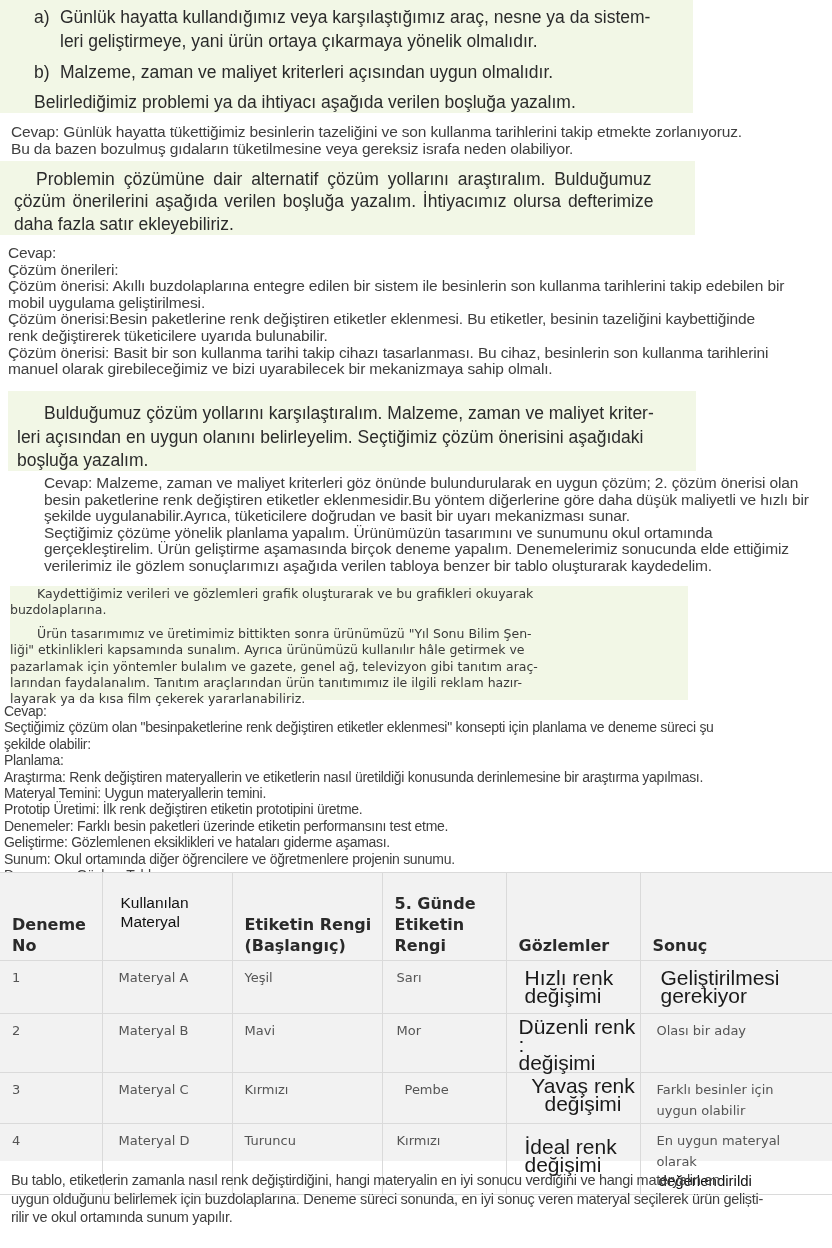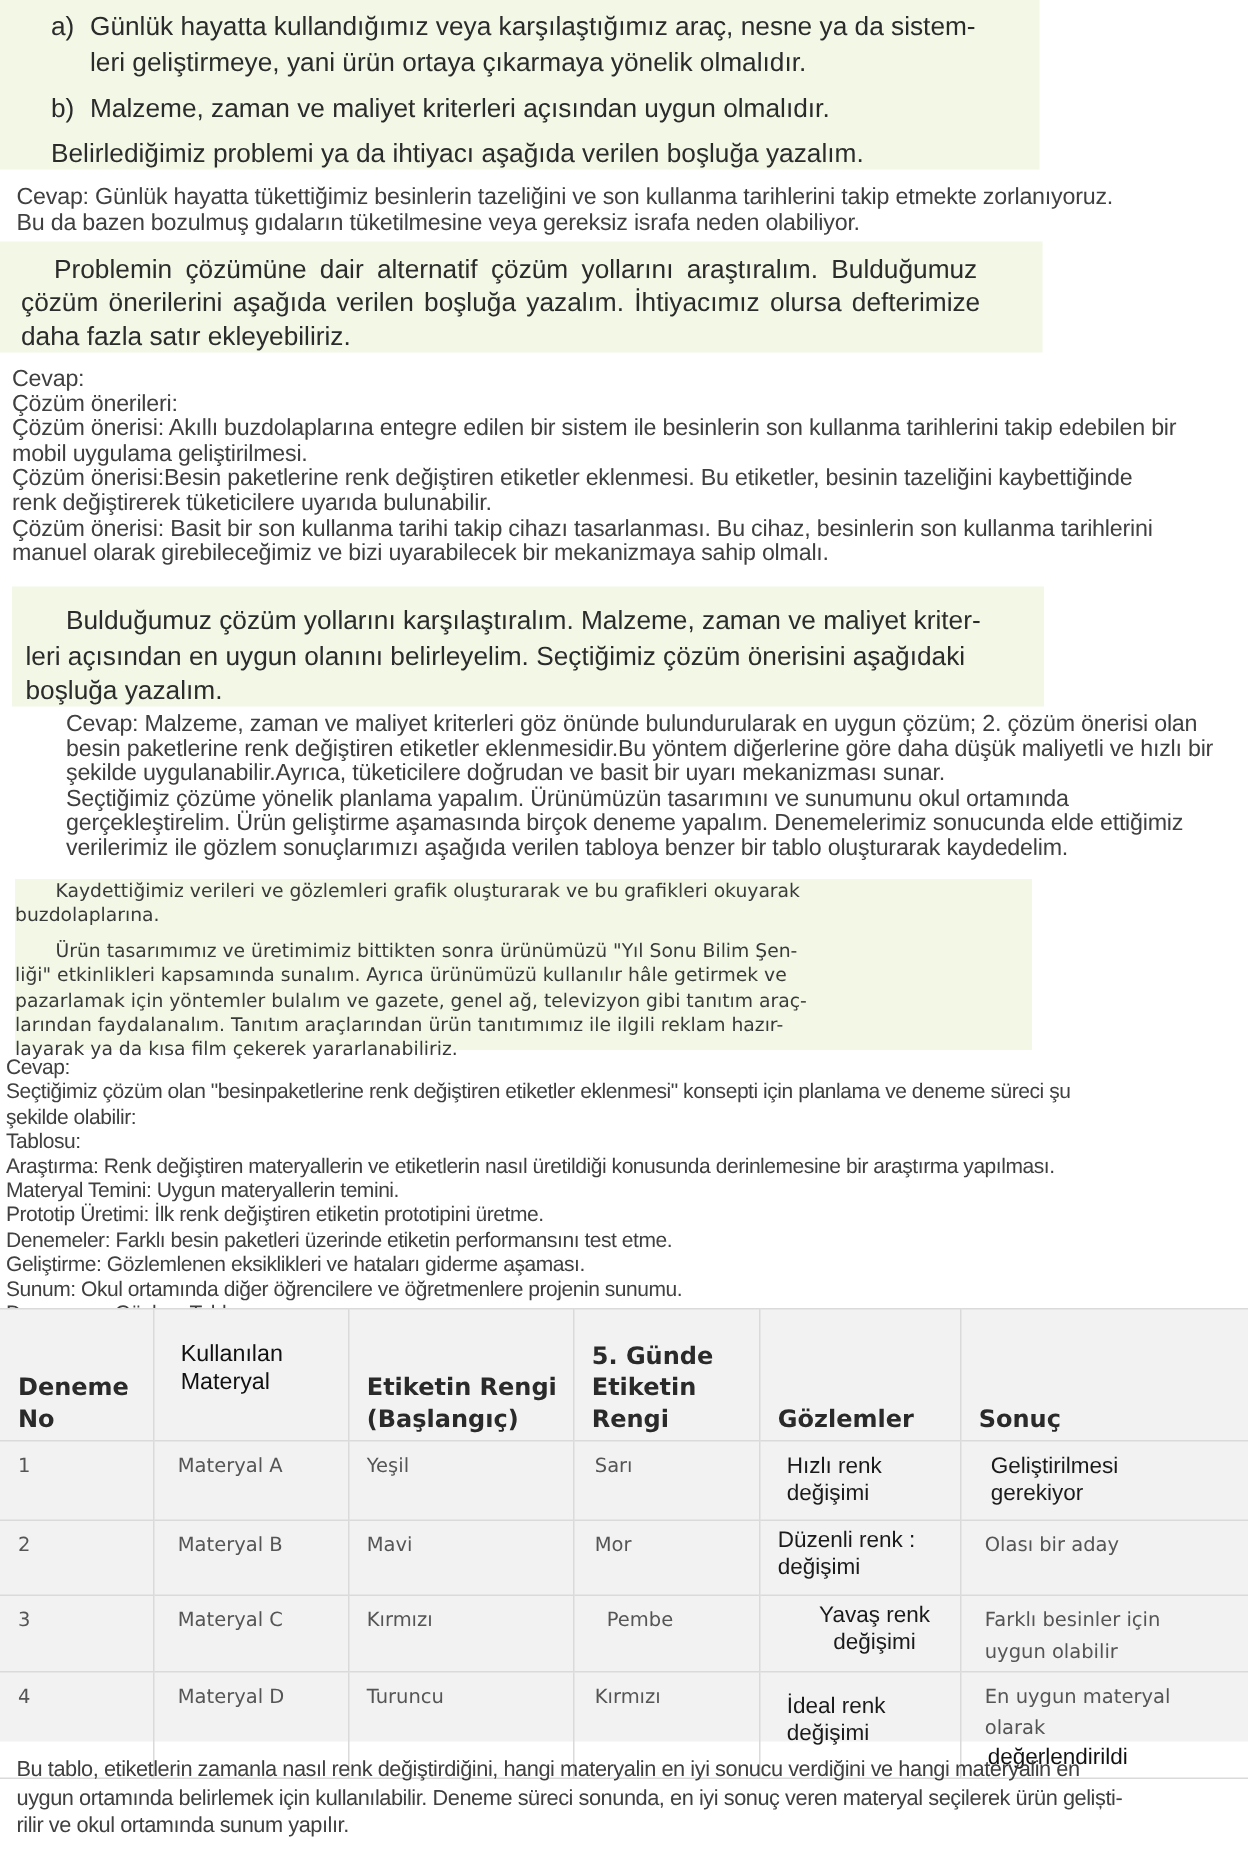--- a/index.html
+++ b/index.html
@@ -47,21 +47,21 @@
     text-align: left;
     padding: 0 0 0 12px;
   }
   table.dg tr > *:first-child { border-left: none; }
   table.dg tr > *:last-child { border-right: none; }
   table.dg th {
     font-weight: bold; color: #2a2a2a; font-size: 16px; line-height: 21px;
     vertical-align: bottom; padding-bottom: 4px; height: 63px;
   }
   table.dg td { font-size: 13px; color: #555; line-height: 21px; padding-top: 6px; }
-  table.dg td.arial { font-family: "Liberation Sans", sans-serif; font-size: 15px; color: #1a1a1a; line-height: 18px; }
+  table.dg td.arial { font-family: "Liberation Sans", sans-serif; font-size: 21px; color: #1a1a1a; line-height: 18px; }
   th.arial-h { font-family: "Liberation Sans", sans-serif !important; font-weight: normal !important; font-size: 15.5px !important; color: #111 !important; line-height: 19px !important; vertical-align: top !important; padding-top: 20px !important; }
   tr.r1 td { height: 44px; }
   tr.r2 td { height: 43px; }
   tr.r3 td { height: 44px; }
   tr.r4 td { height: 56px; }
 </style>
 </head>
 <body>
 
 <div id="box1" class="abs green">
@@ -119,21 +119,21 @@
     <div>pazarlamak için yöntemler bulalım ve gazete, genel ağ, televizyon gibi tanıtım araç-</div>
     <div>larından faydalanalım. Tanıtım araçlarından ürün tanıtımımız ile ilgili reklam hazır-</div>
     <div>layarak ya da kısa film çekerek yararlanabiliriz.</div>
   </div>
 </div>
 
 <div class="abs red red-cond" style="left:4px;top:703px;white-space:nowrap;">
   <div>Cevap:</div>
   <div>Seçtiğimiz çözüm olan "besinpaketlerine renk değiştiren etiketler eklenmesi" konsepti için planlama ve deneme süreci şu</div>
   <div>şekilde olabilir:</div>
-  <div>Tablosu:</div>
+  <div>Planlama:</div>
   <div>Araştırma: Renk değiştiren materyallerin ve etiketlerin nasıl üretildiği konusunda derinlemesine bir araştırma yapılması.</div>
   <div>Materyal Temini: Uygun materyallerin temini.</div>
   <div>Prototip Üretimi: İlk renk değiştiren etiketin prototipini üretme.</div>
   <div>Denemeler: Farklı besin paketleri üzerinde etiketin performansını test etme.</div>
   <div>Geliştirme: Gözlemlenen eksiklikleri ve hataları giderme aşaması.</div>
   <div>Sunum: Okul ortamında diğer öğrencilere ve öğretmenlere projenin sunumu.</div>
   <div>Deneme ve Gözlem Tablosu:</div>
 </div>
 
 <div id="table" class="abs">
@@ -229,15 +229,15 @@
             <div>olarak</div>
             <div style="font-family:'Liberation Sans',sans-serif;font-size:15px;color:#111;line-height:18px;padding-left:2px;">değerlendirildi</div>
           </td>
       </tr>
     </tbody>
   </table>
 </div>
 
 <div class="abs red red-cond" style="left:11px;top:1171px;white-space:nowrap;font-size:14.5px;line-height:18.5px;">
   <div>Bu tablo, etiketlerin zamanla nasıl renk değiştirdiğini, hangi materyalin en iyi sonucu verdiğini ve hangi materyalin en</div>
-  <div>uygun ortamında belirlemek için kullanılabilir. Deneme süreci sonunda, en iyi sonuç veren materyal seçilerek ürün geliști-</div>
+  <div>uygun olduğunu belirlemek için buzdolaplarına. Deneme süreci sonunda, en iyi sonuç veren materyal seçilerek ürün geliști-</div>
   <div>rilir ve okul ortamında sunum yapılır.</div>
 </div>
 
 </body></html>

